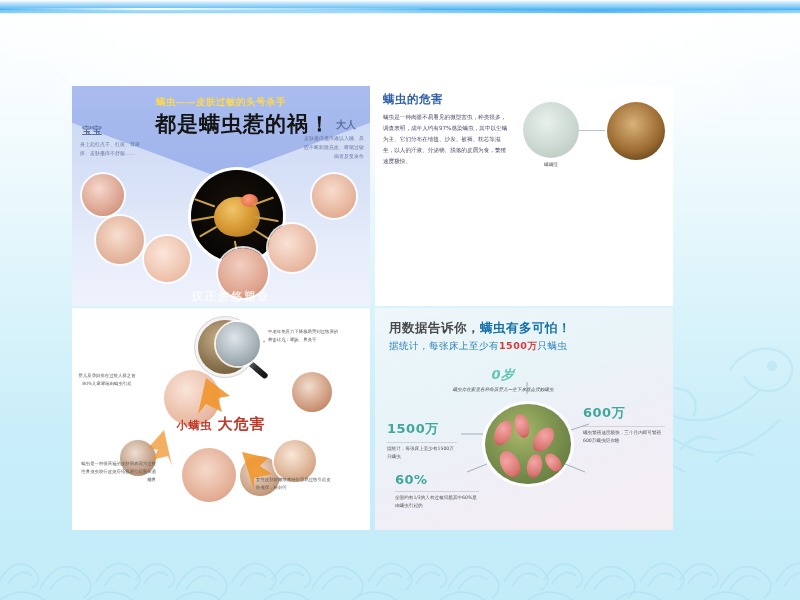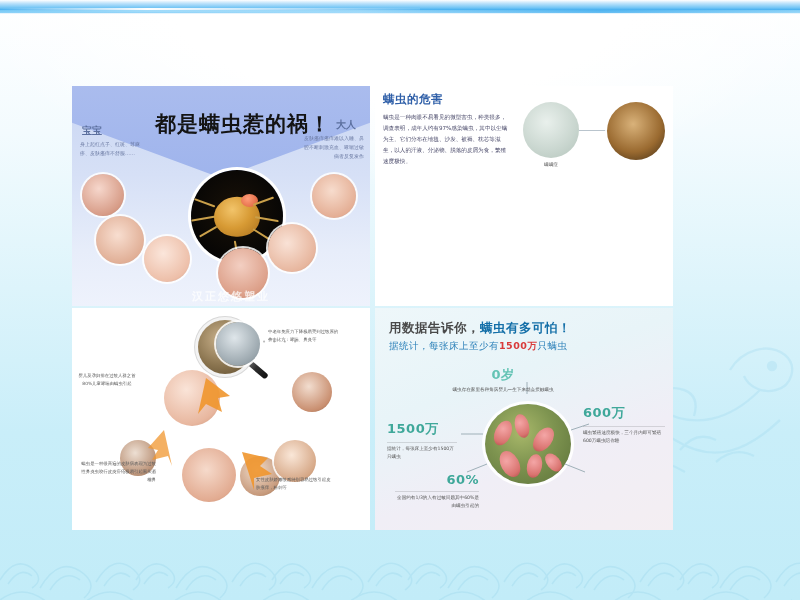--- a/index.html
+++ b/index.html
@@ -224,20 +224,21 @@
         <path d="M96 122 q18 -30 38 -12 q12 11 -1 20"></path>
         <path d="M104 126 q13 -20 26 -9"></path>
       </g>
       <path d="M0 140 q22 -16 44 0 t44 0 t44 0 t44 0 t44 0 t44 0 t44 0 t44 0 t44 0 t44 0 t44 0 t44 0 t44 0 t44 0 t44 0 t44 0 t44 0 t44 0"></path>
     </g>
   </svg>
 
 
   <div class="panel" id="p1">
     <div class="wedge"></div>
+    <div class="sub">螨虫——皮肤过敏的头号杀手</div>
     <div class="big">都是螨虫惹的祸！</div>
     <div class="lbl-l">宝宝</div>
     <div class="lbl-r">大人</div>
     <div class="txt-l">身上起红点子、红斑、荨麻疹、皮肤瘙痒不舒服……</div>
     <div class="txt-r">皮肤瘙痒瘙痒难以入睡、鼻腔不断刺激充血、哮喘过敏病者反复发作</div>
 
     <div class="mite-main">
       <div class="mite-body"></div>
       <div class="mite-head"></div>
       <div class="leg" style="left:24px;top:36px;width:22px;transform:rotate(200deg);"></div>
@@ -285,20 +286,24 @@
     <div class="circ" style="left:168px;top:148px;width:40px;height:40px;background:radial-gradient(circle at 42% 36%,#f0dccb,#c79a7c 70%,#8f6849);"></div>
     <div class="circ" style="left:202px;top:132px;width:42px;height:42px;background:radial-gradient(circle at 42% 36%,#fae7d8,#d6a887 70%,#a8795a);"></div>
     <div class="circ" style="left:48px;top:132px;width:36px;height:36px;background:radial-gradient(circle at 42% 36%,#eddfd3,#bb9378 70%,#8a6a52);"></div>
 
     <svg style="position:absolute;left:0;top:0;width:298px;height:222px;">
       <path d="M134 70 L158 88 L146 90 L150 104 L134 96 L126 106 Z" fill="#f0962e" opacity=".9"></path>
       <path d="M170 144 L196 150 L188 158 L200 166 L182 170 L182 182 Z" fill="#f0962e" opacity=".9"></path>
       <path d="M92 122 L76 140 L86 142 L80 152 L96 148 L100 158 Z" fill="#f0962e" opacity=".75"></path>
     </svg>
 
+    <div class="title3">
+      <span class="t3a">小螨虫</span>
+      <span class="t3b">大危害</span>
+    </div>
 
     <div class="cap" style="left:6px;top:64px;width:58px;text-align:center;">婴儿及孕妇排在过敏人群之首80%儿童哮喘由螨虫引起</div>
     <div class="cap" style="left:196px;top:20px;width:74px;">中老年免疫力下降极易受到过敏原的袭击比方：哮喘、鼻炎等</div>
     <div class="cap" style="left:6px;top:152px;width:78px;text-align:right;">螨虫是一种很普遍的皮肤病表现为过敏性鼻炎虫咬行皮炎疥疮极易引起黑头酒糟鼻</div>
     <div class="cap" style="left:184px;top:168px;width:78px;">女性皮肤娇嫩敏感特别容易过敏引起皮肤瘙痒，粉刺等</div>
   </div>
 
   <div class="panel" id="p4">
     <div class="h1">
       <span>用数据告诉你，</span><em>螨虫有多可怕！</em>
@@ -317,38 +322,38 @@
     </div>
 
     <svg style="position:absolute;left:0;top:0;width:298px;height:222px;">
       <line x1="152" y1="86" x2="152" y2="74" stroke="#9fb0b8" stroke-width="1"></line>
       <line x1="108" y1="126" x2="86" y2="126" stroke="#9fb0b8" stroke-width="1"></line>
       <line x1="196" y1="122" x2="214" y2="116" stroke="#9fb0b8" stroke-width="1"></line>
       <line x1="190" y1="156" x2="210" y2="164" stroke="#9fb0b8" stroke-width="1"></line>
       <line x1="112" y1="156" x2="92" y2="164" stroke="#9fb0b8" stroke-width="1"></line>
     </svg>
 
-    <div class="stat ltteal" style="left:76px;top:58px;width:104px;text-align:center;">
+    <div class="stat ltteal" style="left:76px;top:58px;width:104px;text-align:center;font-style:italic;">
       <div class="num">0岁</div>
       <div class="desc">螨虫存在家里各种角落婴儿一生下来就会接触螨虫</div>
     </div>
 
     <div class="stat teal" style="left:12px;top:112px;width:70px;">
       <div class="num">1500万</div>
       <div class="rule"></div>
       <div class="desc">据统计，每张床上至少有1500万只螨虫</div>
     </div>
 
     <div class="stat teal" style="left:208px;top:96px;width:82px;">
       <div class="num">600万</div>
       <div class="rule"></div>
       <div class="desc">螨虫繁殖速度极快，三个月内即可繁殖600万螨虫陪你睡</div>
     </div>
 
-    <div class="stat teal" style="left:20px;top:164px;width:84px;text-align:right;">
+    <div class="stat teal" style="left:20px;top:164px;width:84px;">
       <div class="num">60%</div>
       <div class="rule"></div>
       <div class="desc">全国约有1/3的人有过敏问题其中60%是由螨虫引起的</div>
     </div>
 
   </div>
 
 </div>
 
 </body></html>

